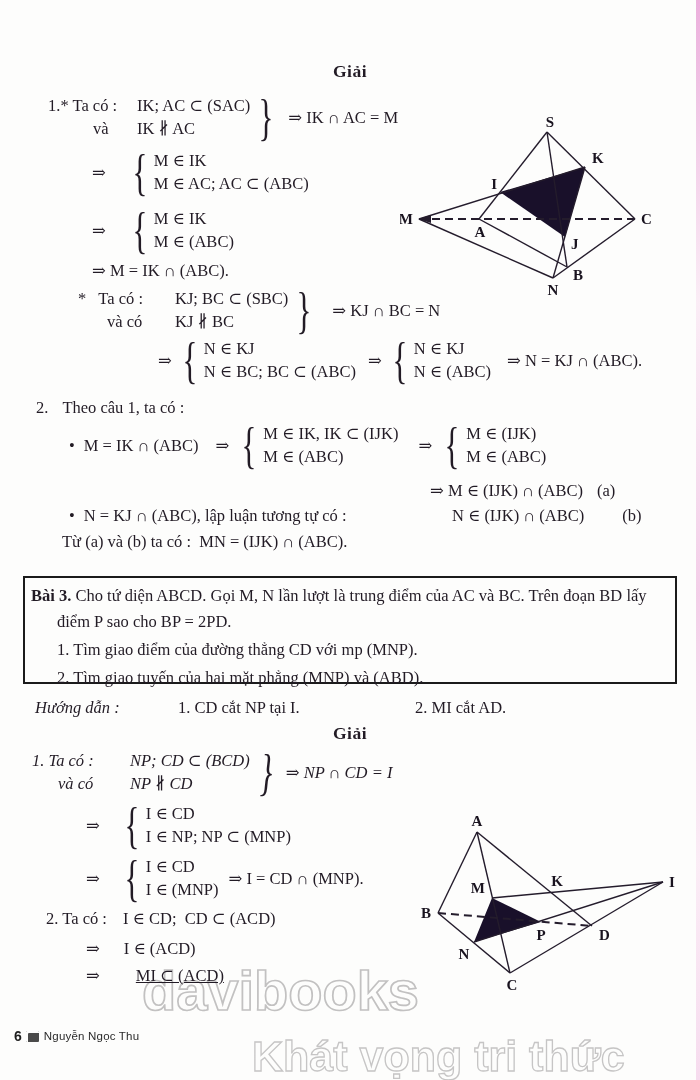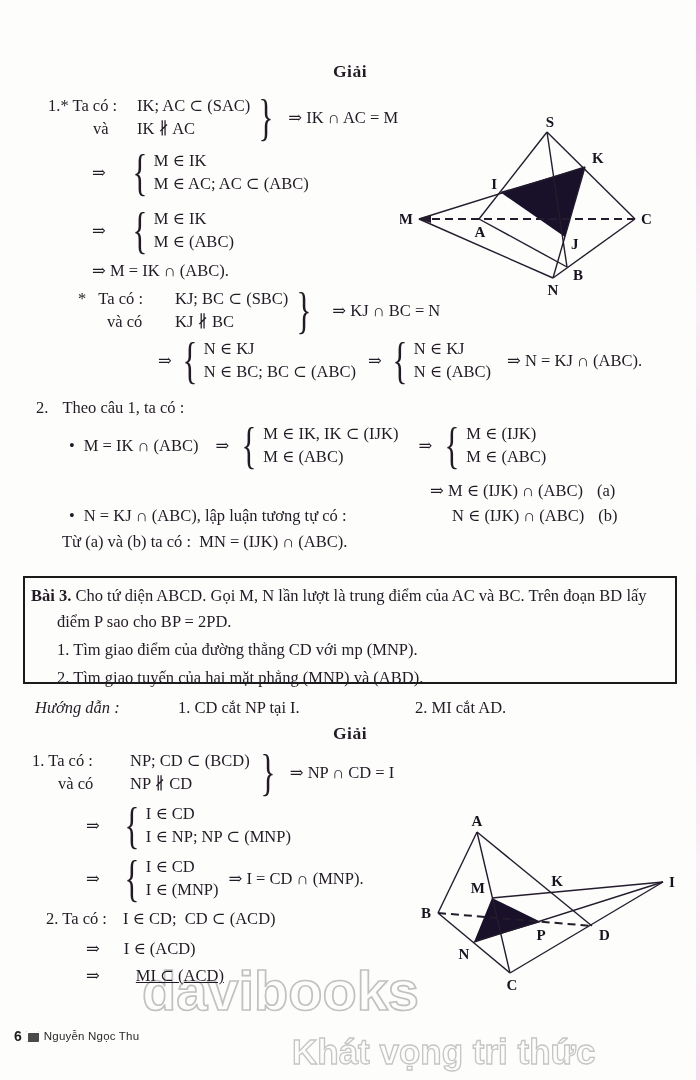--- a/index.html
+++ b/index.html
@@ -30,21 +30,21 @@
   svg text{font-family:"Liberation Serif","DejaVu Serif",serif;font-size:15px;font-weight:600;fill:#19131f;}
   svg .edge{stroke:#241c2c;stroke-width:1.4;fill:none;}
   svg .dashed{stroke:#241c2c;stroke-width:2;fill:none;stroke-dasharray:8 5;}
 </style>
 </head>
 <body>
 
 <div class="page">
 
   <div class="wm" style="left:142px;top:958px;font-size:56px;">davibooks</div>
-  <div class="wm" style="left:252px;top:1032px;font-size:35px;margin-left:40px;-webkit-text-stroke:1.3px #c6c5c5;">Khát vọng tri thức</div>
+  <div class="wm" style="left:252px;top:1032px;font-size:43px;-webkit-text-stroke:1.3px #c6c5c5;">Khát vọng tri thức</div>
 
   <div class="scan-strip"></div>
 
   <div class="heading content" style="top:61px;">Giải</div>
 
   <div class="row content" style="left:48px;top:94px;">
     <div class="stack" style="width:89px;">
       <span>1.* Ta có :</span>
       <span style="padding-left:45px;">và</span>
     </div>
@@ -131,21 +131,21 @@
 
   <div class="row content" style="left:430px;top:479px;">
     <span>⇒ M ∈ (IJK) ∩ (ABC)</span>
     <span style="margin-left:14px;">(a)</span>
   </div>
 
   <div class="row content" style="left:69px;top:504px;">
     <span>•</span>
     <span style="margin-left:9px;">N = KJ ∩ (ABC), lập luận tương tự có :</span>
   </div>
-  <div class="row content" style="left:452px;top:504px;">
+  <div class="row content" style="left:452px;top:504px;gap:24px;">
     <span>N ∈ (IJK) ∩ (ABC)</span>
     <span style="margin-left:14px;">(b)</span>
   </div>
 
   <div class="row content" style="left:62px;top:530px;">
     <span>Từ (a) và (b) ta có :  MN = (IJK) ∩ (ABC).</span>
   </div>
 
   <div class="bai-box content">
     <div class="bai-title">
@@ -160,21 +160,21 @@
   </div>
   <div class="row content" style="left:178px;top:696px;">
     <span>1. CD cắt NP tại I.</span>
   </div>
   <div class="row content" style="left:415px;top:696px;">
     <span>2. MI cắt AD.</span>
   </div>
 
   <div class="heading content" style="top:723px;">Giải</div>
 
-  <div class="row content" style="left:32px;top:749px;">
+  <div class="row content" style="left:32px;top:749px;font-style:italic;">
     <div class="stack" style="width:98px;">
       <span>1. Ta có :</span>
       <span style="padding-left:26px;">và có</span>
     </div>
     <div class="stack">
       <span>NP; CD ⊂ (BCD)</span>
       <span>NP ∦ CD</span>
     </div>
     <span class="brc" style="margin-left:6px;">}</span>
     <span style="margin-left:10px;">⇒ NP ∩ CD = I</span>

